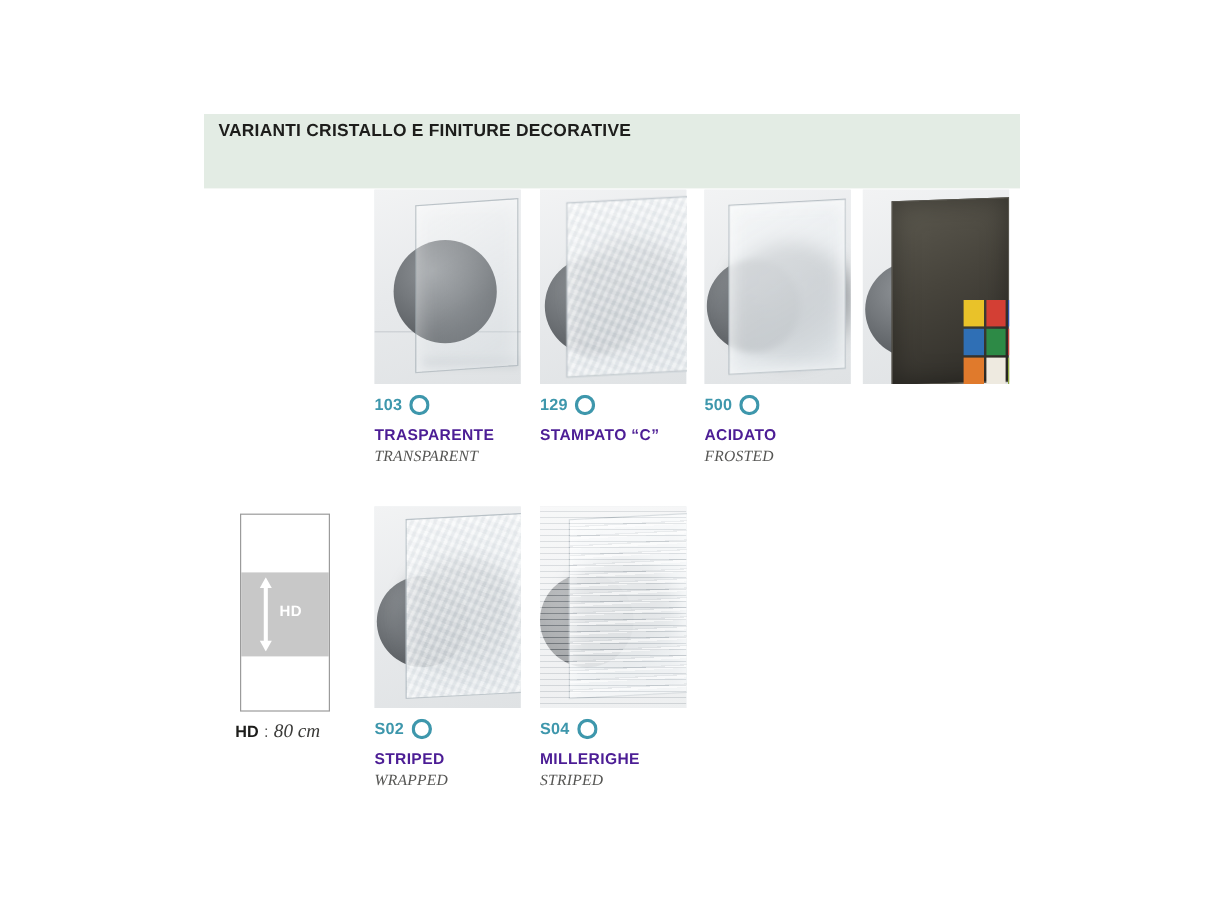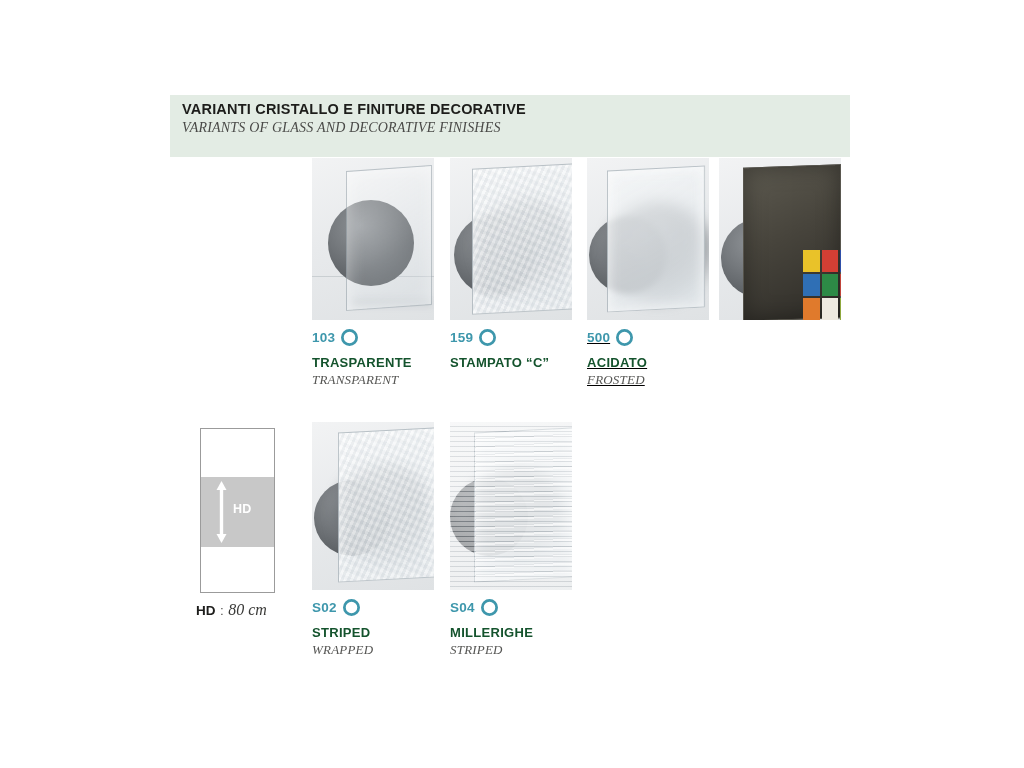--- a/index.html
+++ b/index.html
@@ -172,21 +172,21 @@
     width: 17px;
     height: 17px;
     flex: 0 0 17px;
     display: block;
   }
   .name-it {
     margin-top: 9px;
     font-family: "Liberation Sans", sans-serif;
     font-weight: bold;
     font-size: 13px;
-    color: #14532d;
+    color: #4c1d95;
     letter-spacing: 0.3px;
     white-space: nowrap;
   }
   .name-en {
     margin-top: 2px;
     font-family: "Liberation Serif", serif;
     font-style: italic;
     font-size: 13px;
     color: #55555 3;
     color: #555553;
@@ -252,21 +252,20 @@
     font-style: italic;
     font-size: 16px;
     color: #3a3a38;
   }
 </style>
 </head>
 <body>
 
 <div id="header-band">
   <div id="header-title">VARIANTI CRISTALLO E FINITURE DECORATIVE</div>
-  <div id="header-subtitle">VARIANTS OF GLASS AND DECORATIVE FINISHES</div>
 </div>
 
 <div class="card" style="left:312px; top:158px;">
   <div class="card-photo">
     <div class="bg-wall"></div>
     <div class="bg-seam" style="top:118px;"></div>
     <div class="sphere" style="left:16px; top:42px; width:86px; height:86px;"></div>
     <div class="panel-shadow" style="left:40px; top:140px; width:80px; height:9px;"></div>
     <div class="glass-panel glass-clear" style="left:34px; top:10px; width:86px; height:140px; transform: skewY(-4deg);"></div>
   </div>
@@ -287,32 +286,32 @@
   <div class="card-photo">
     <div class="bg-wall"></div>
     <div class="sphere" style="left:4px; top:56px; width:82px; height:82px;"></div>
     <div class="blur-sphere" style="left:28px; top:40px; width:96px; height:96px;"></div>
     <div class="glass-panel glass-frost" style="left:22px; top:8px; width:104px; height:146px; transform: skewY(-3deg);">
       <div class="stamp-texture"></div>
     </div>
   </div>
   <div class="caption">
     <div class="code-row">
-      <span class="code-text">159</span>
+      <span class="code-text">129</span>
       <svg class="glass-icon" viewBox="0 0 20 20">
         <circle cx="10" cy="10" r="8.4" fill="none" stroke="#3e97ac" stroke-width="3.2"></circle>
         <path d="M6.4 10.2 C6.4 6.6 8.6 4.6 11.3 4.8 C10.1 6.3 10.4 7.6 11.7 8.2 C13.4 9.0 14.1 10.6 13.2 12.3 C12.3 14.0 10.4 14.7 8.7 14.1 C7.2 13.6 6.4 12.2 6.4 10.2 Z" fill="#ffffff"></path>
       </svg>
     </div>
     <div class="name-it">STAMPATO “C”</div>
     <div class="name-en"></div>
   </div>
 </div>
 
-<div class="card" style="left:587px; top:158px;text-decoration:underline;">
+<div class="card" style="left:587px; top:158px;">
   <div class="card-photo">
     <div class="bg-wall"></div>
     <div class="sphere" style="left:2px; top:58px; width:78px; height:78px;"></div>
     <div class="blur-sphere" style="left:20px; top:44px; width:104px; height:100px;"></div>
     <div class="glass-panel glass-frost" style="left:20px; top:10px; width:98px; height:142px; transform: skewY(-3deg);"></div>
   </div>
   <div class="caption">
     <div class="code-row">
       <span class="code-text">500</span>
       <svg class="glass-icon" viewBox="0 0 20 20">

